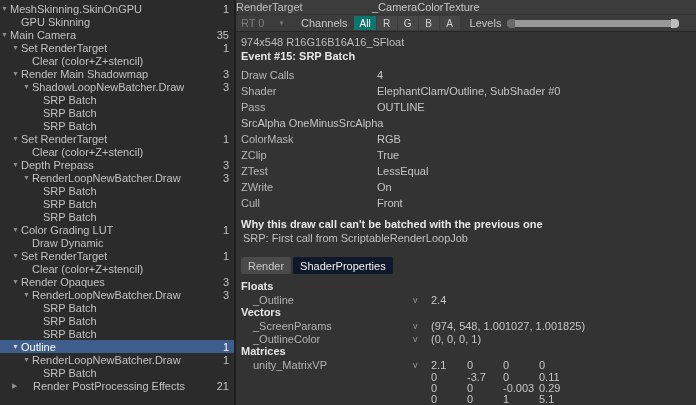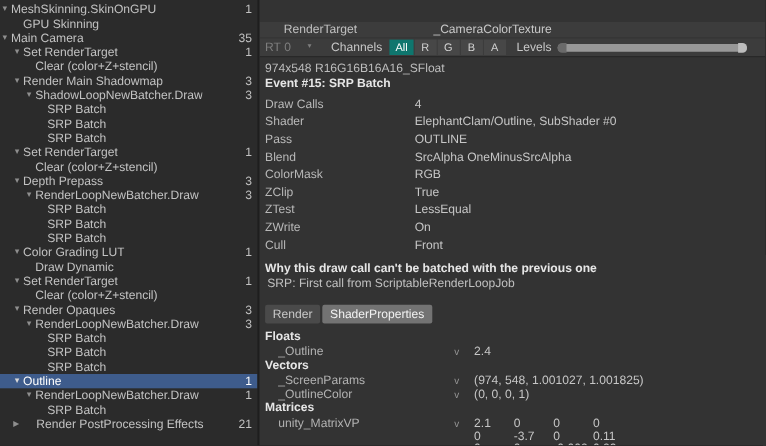--- a/index.html
+++ b/index.html
@@ -17,21 +17,21 @@
   .tree-row{height:13px;display:flex;align-items:center;white-space:nowrap;cursor:default;}
   .tree-row.selected{background:var(--sel,#3e5c8c);color:#ffffff;}
   .tree-row.selected .count{color:#ffffff;}
   .arrow{width:10px;flex:none;font-size:7px;line-height:13px;color:#8e8e8e;text-align:left;padding-left:1px;}
   .tree-row.selected .arrow{color:#d8d8d8;}
   .tree-label{overflow:hidden;}
   .count{margin-left:auto;padding-right:5px;color:#c2c2c2;}
   
   .right-panel{flex:1;display:flex;flex-direction:column;background:#333333;overflow:hidden;}
   .rt-row{height:15px;flex:none;background:#3c3c3c;border-bottom:1px solid #343434;
-          display:flex;align-items:center;padding-left:22px;margin-top:20px;}
+          display:flex;align-items:center;padding-left:0;}
   .rt-label{width:136px;flex:none;color:#c0c0c0;}
   .rt-value{color:#c8c8c8;}
   .toolbar{height:17px;flex:none;background:#3c3c3c;border-bottom:1px solid #262626;
            display:flex;align-items:center;padding-left:5px;}
   .rt-select{width:52px;flex:none;color:#7e7e7e;display:flex;align-items:center;}
   .rt-select .dd-arrow{font-size:6px;margin-left:14px;color:#7e7e7e;}
   .chan-label{margin:0 7px 0 8px;color:#c8c8c8;}
   .chan-group{display:flex;align-items:center;gap:1px;}
   .chan-btn{height:14px;min-width:20px;padding:0 5px;display:flex;align-items:center;justify-content:center;
             background:#474747;color:#d2d2d2;font-size:10px;cursor:pointer;}
@@ -46,21 +46,21 @@
   .event-title{height:14px;line-height:14px;font-weight:bold;color:#e6e6e6;}
   .details{margin-top:4px;}
   .detail-row{height:16px;display:flex;align-items:center;}
   .detail-label{width:136px;flex:none;color:#b8b8b8;}
   .detail-value{color:#c6c6c6;}
   .batch-title{margin-top:6px;height:14px;line-height:14px;font-weight:bold;color:#e6e6e6;}
   .batch-body{height:14px;line-height:14px;padding-left:2px;color:#c0c0c0;}
   .tabs{margin-top:12px;display:flex;gap:2px;}
   .tab{height:17px;padding:0 7px;display:flex;align-items:center;background:#4a4a4a;
        color:#c8c8c8;border-radius:2px;cursor:pointer;}
-  .tab.active{background:#737373;color:#f2f2f2;}
+  .tab.active{background:#0f172a;color:#f2f2f2;}
   .props{margin-top:6px;}
   .prop-section{height:13px;line-height:13px;font-weight:bold;color:#e6e6e6;}
   .prop-row{height:13px;display:flex;align-items:center;}
   .prop-name{width:172px;flex:none;padding-left:12px;color:#b2b2b2;overflow:hidden;}
   .prop-v{width:18px;flex:none;color:#979797;font-size:9px;cursor:pointer;}
   .prop-value{color:#c6c6c6;}
   .mx-row{height:11px;display:flex;align-items:center;}
   .mx-spacer{width:190px;flex:none;}
   .mx-cell{width:36px;flex:none;color:#c6c6c6;}
 </style>
@@ -260,21 +260,20 @@
           </div>
           <div class="detail-row">
             <span class="detail-label">Shader</span>
             <span class="detail-value">ElephantClam/Outline, SubShader #0</span>
           </div>
           <div class="detail-row">
             <span class="detail-label">Pass</span>
             <span class="detail-value">OUTLINE</span>
           </div>
           <div class="detail-row">
-            <span class="detail-label">Blend</span>
             <span class="detail-value">SrcAlpha OneMinusSrcAlpha</span>
           </div>
           <div class="detail-row">
             <span class="detail-label">ColorMask</span>
             <span class="detail-value">RGB</span>
           </div>
           <div class="detail-row">
             <span class="detail-label">ZClip</span>
             <span class="detail-value">True</span>
           </div>

